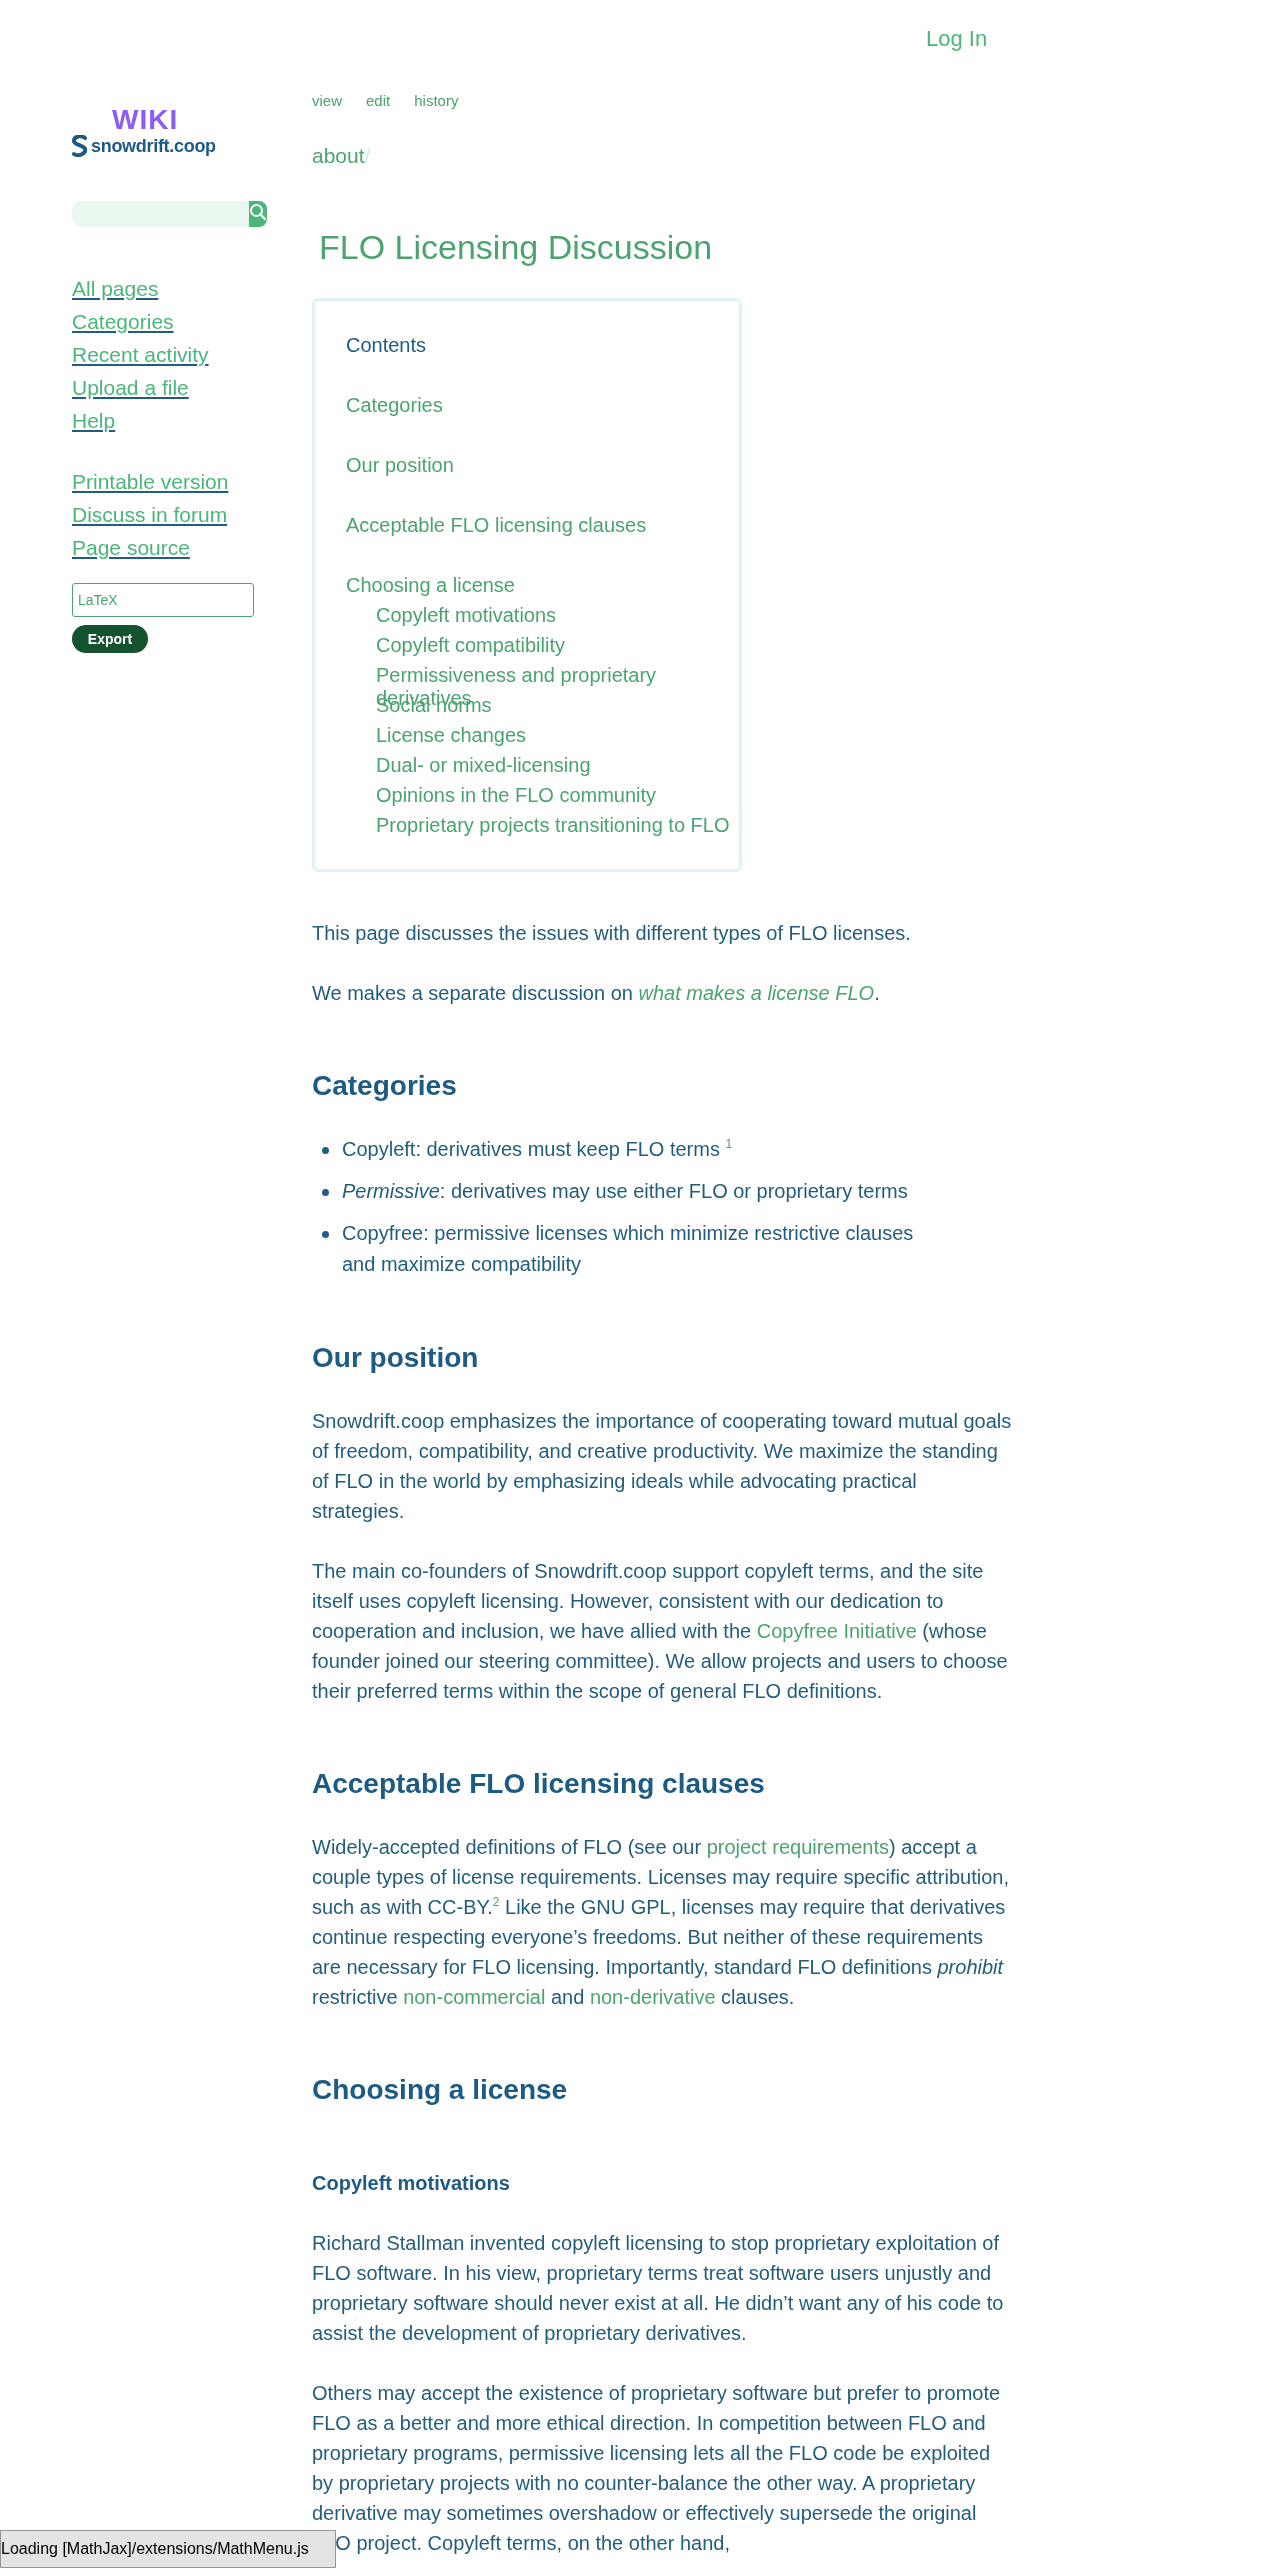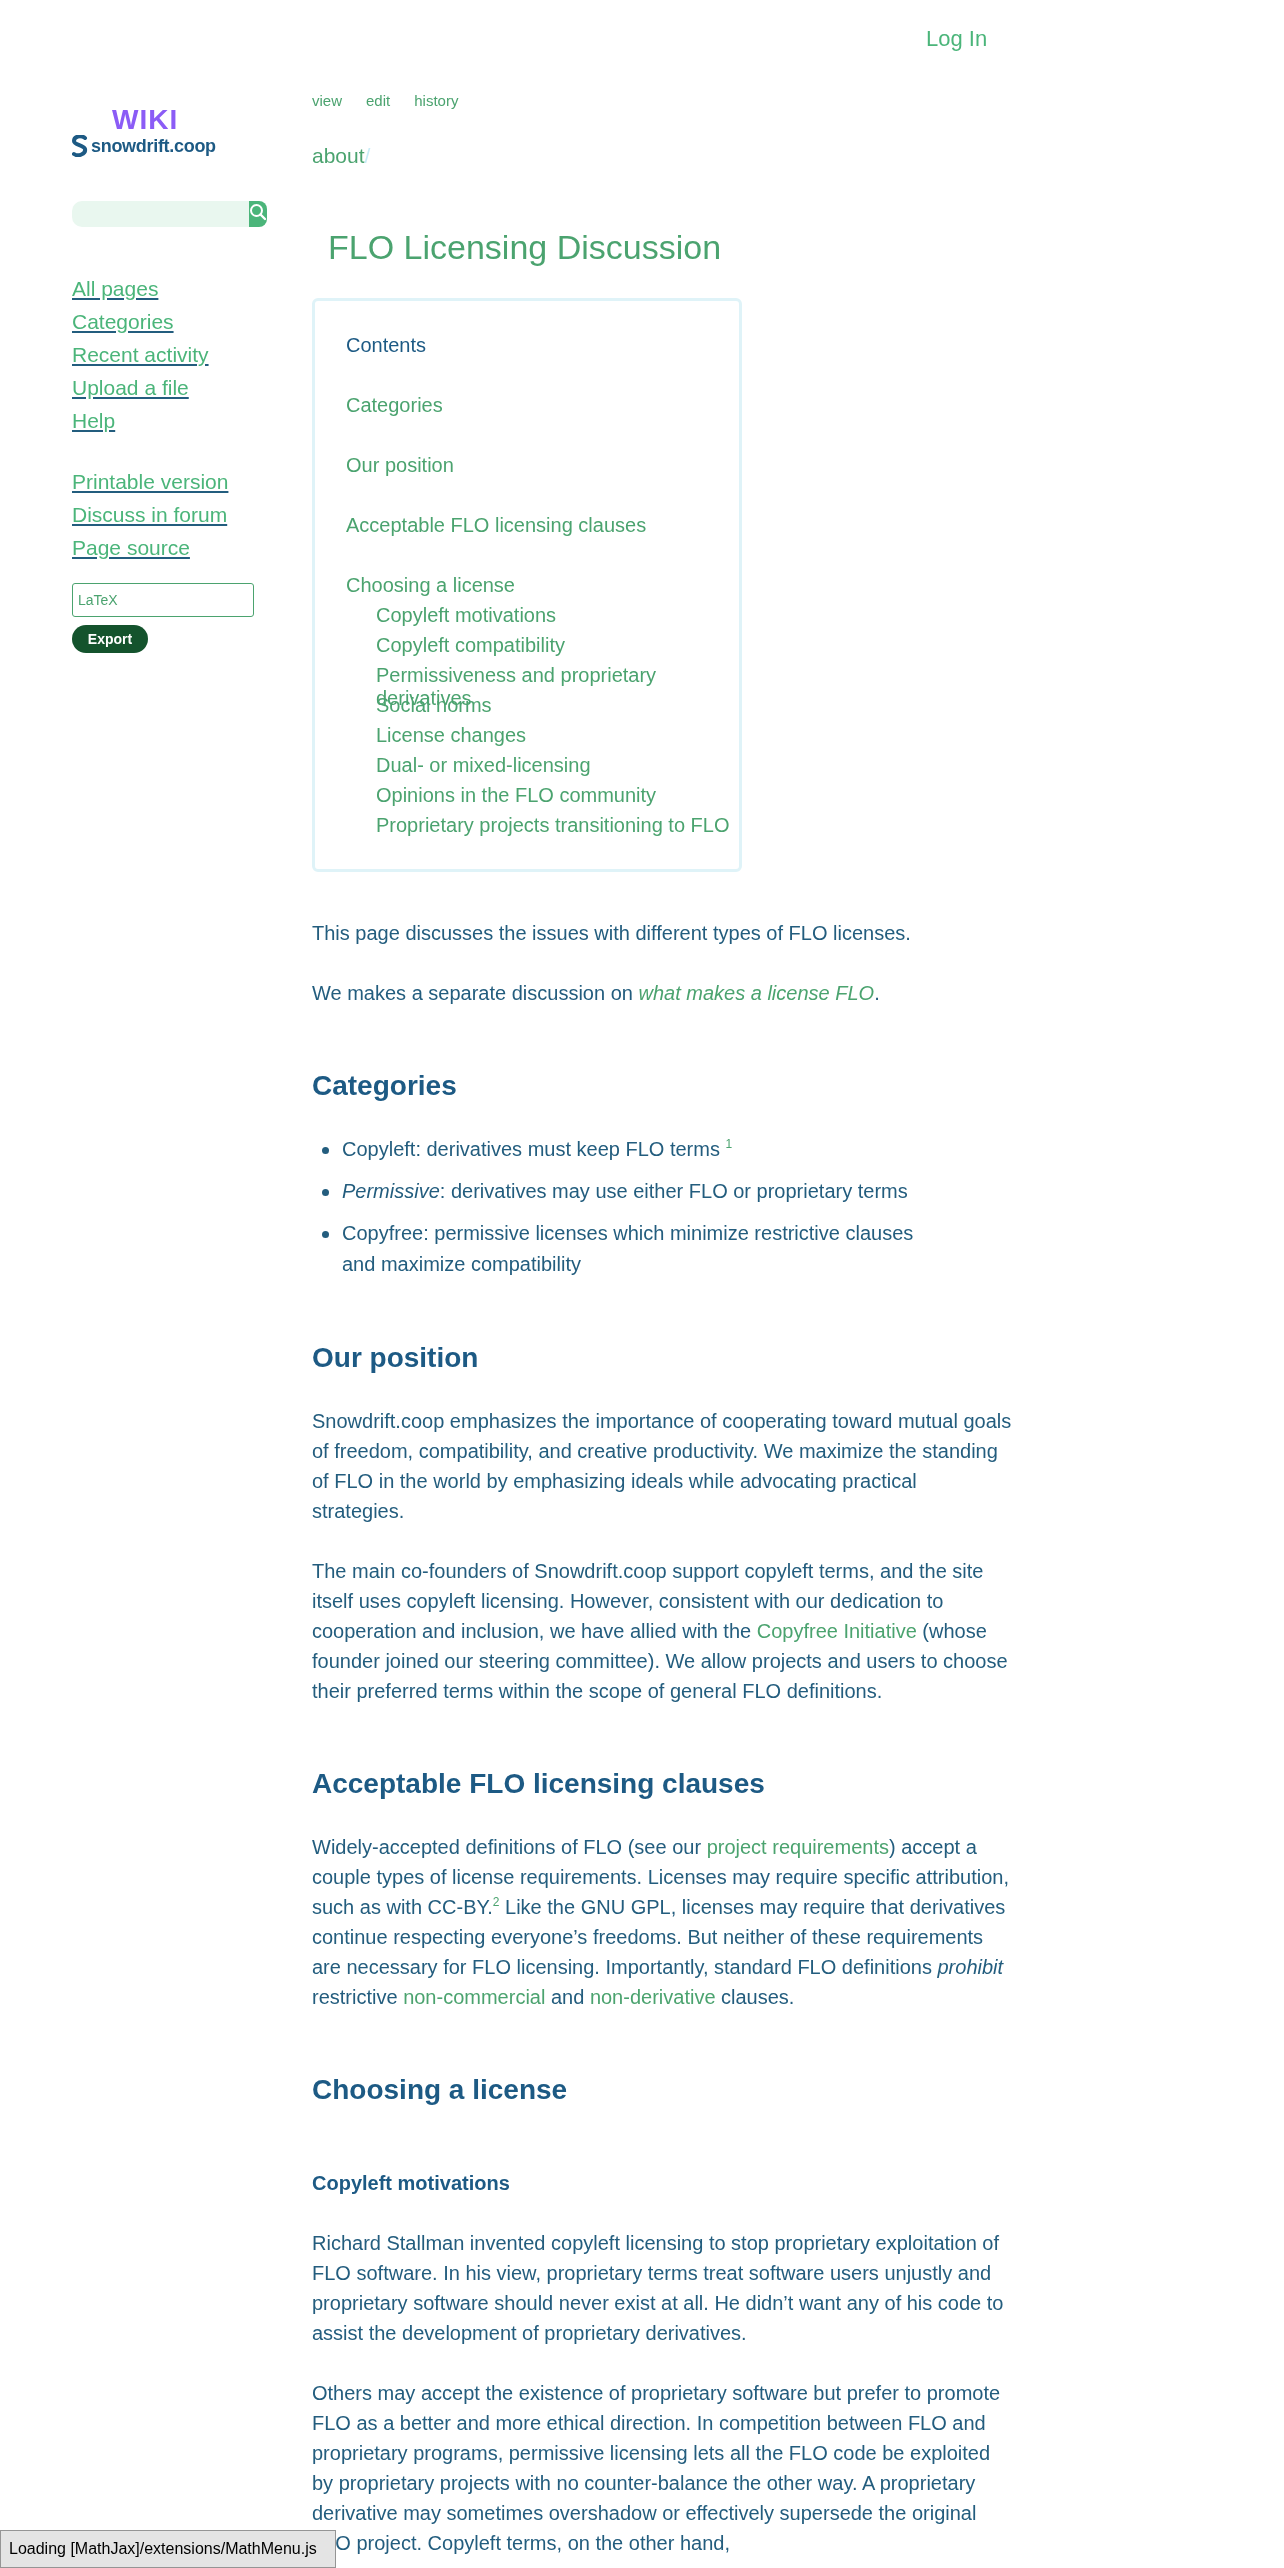--- a/index.html
+++ b/index.html
@@ -26,40 +26,40 @@
 
   .export-field { position: absolute; left: 0; top: 483px; width: 182px; height: 32px; border: 1.5px solid #4ba36f; border-radius: 3px; font-size: 14px; color: #4ba36f; padding: 16px 5px; display: flex; align-items: center; background: #fff; }
   .export-btn { position: absolute; left: 0; top: 525px; width: 76px; height: 28px; background: #14532d; border-radius: 14px; color: #fff; font-weight: bold; font-size: 14px; display: flex; align-items: center; justify-content: center; cursor: pointer; }
 
   .main { position: absolute; left: 312px; top: 0; width: 700px; }
   .tabs { position: absolute; left: 0; top: 92px; display: flex; gap: 0; font-size: 15px; }
   .tab { color: #4ba36f; margin-right: 24px; }
   .crumb { position: absolute; left: 0; top: 144px; font-size: 21px; color: #4ba36f; }
   .crumb .slash { color: #c7ecf7; }
 
-  .page-title { position: absolute; left: 16px; top: 228px; font-size: 34px; color: #4ba36f; font-weight: normal; }
+  .page-title { position: absolute; left: 7px; top: 228px; font-size: 34px; color: #4ba36f; font-weight: normal; }
 
   .toc { position: absolute; left: 0; top: 298px; width: 430px; height: 574px; border: 3px solid #dff3f8; border-radius: 6px; padding: 33px 0 0 31px; }
   .toc-title { font-size: 20px; color: #1d5a84; height: 60px; }
   .toc-l1 { font-size: 20px; color: #4ba36f; display: block; }
   .toc-l1.spaced { height: 60px; }
   .toc-l2 { font-size: 20px; color: #4ba36f; display: block; margin-left: 30px; height: 30px; }
   .toc-l1.last { height: 30px; }
 
   .content { position: absolute; left: 0; top: 918px; width: 700px; font-size: 20px; line-height: 30px; color: #235d7e; }
   .content p { margin-bottom: 30px; }
   .content h2 { font-size: 28px; color: #1d5a84; font-weight: bold; margin: 60px 0 30px 0; line-height: 36px; }
   .content h3 { font-size: 20px; color: #1d5a84; font-weight: bold; margin: 0 0 30px 0; line-height: 30px; }
   .content ul { list-style: none; margin: 0 0 30px 0; padding-left: 30px; width: 640px; }
   .content li { position: relative; margin-bottom: 11px; line-height: 31px; }
   .content li::before { content: ""; position: absolute; left: -20px; top: 13px; width: 7px; height: 7px; background: #235d7e; border-radius: 50%; }
   .content sup { font-size: 12px; color: #4ba36f; vertical-align: super; line-height: 0; }
   .content em { font-style: italic; }
 
-  .mathjax { position: absolute; left: 0; top: 2530px; width: 336px; height: 38px; background: #e4e4e4; border: 1px solid #959595; font-size: 16px; color: #000; display: flex; align-items: center; padding-left: 8px; }
+  .mathjax { position: absolute; left: 0; top: 2530px; width: 336px; height: 38px; background: #e4e4e4; border: 1px solid #959595; font-size: 16px; color: #000; display: flex; align-items: center; padding-left: 0; }
 </style>
 </head>
 <body>
 
 <a class="login" href="#">Log In</a>
 
 <aside class="sidebar">
   <div class="logo">
     <span class="wiki">WIKI</span>
     <div class="brand">

